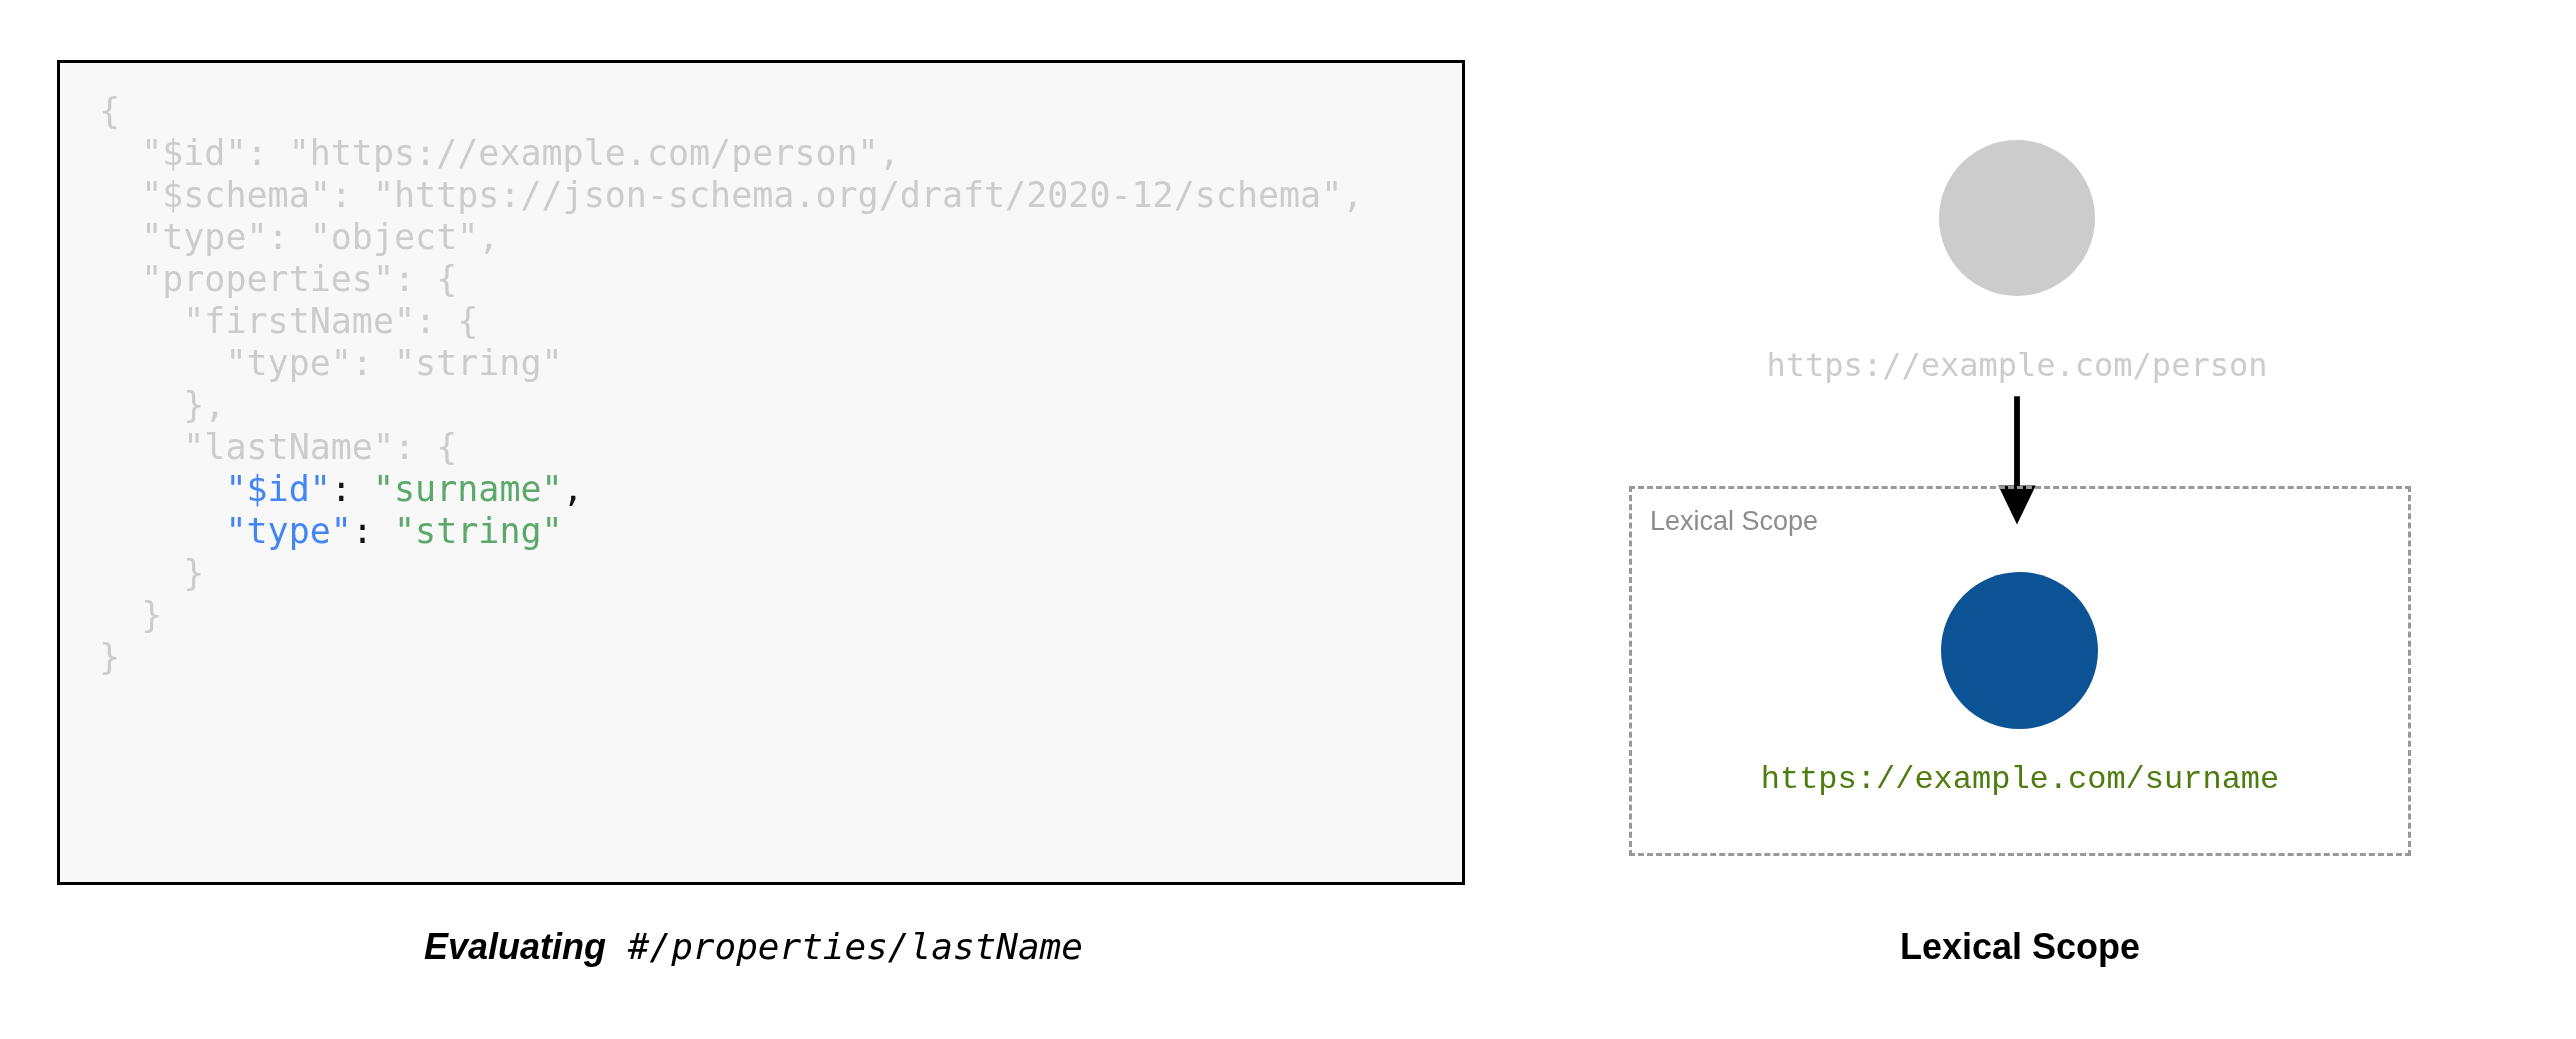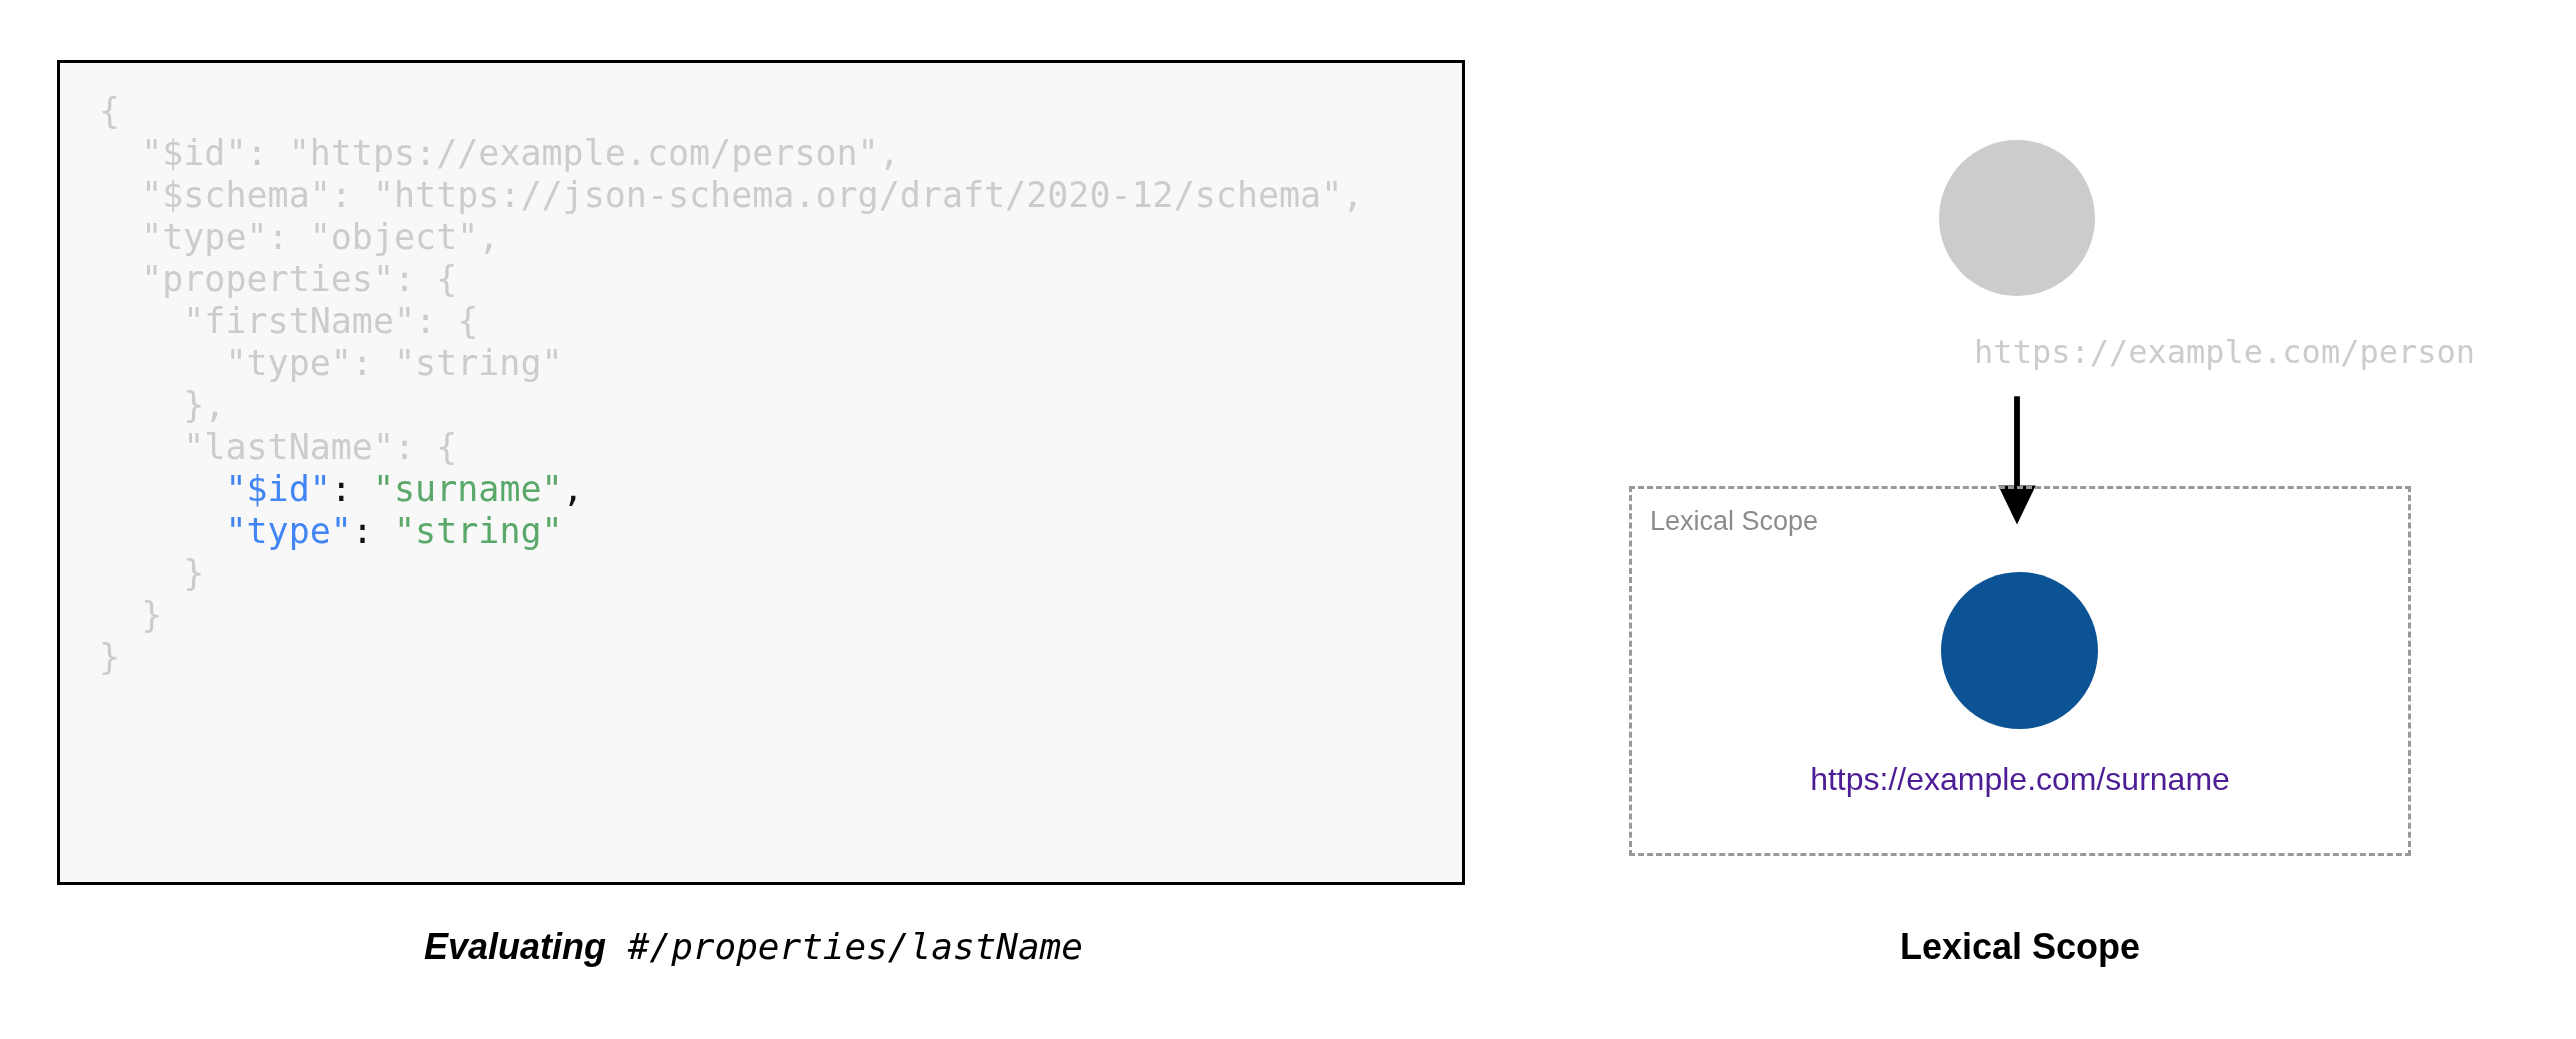--- a/index.html
+++ b/index.html
@@ -91,23 +91,23 @@
     left: 380px;
     top: 140px;
     width: 156px;
     height: 156px;
     border-radius: 50%;
     background: #cccccc;
   }
   #outer-node-label {
     position: absolute;
     left: 0px;
-    top: 333px;
+    top: 346px;
     width: 916px;
-    text-align: right;
+    text-align: center;
     font-family: "DejaVu Sans Mono", "Liberation Mono", monospace;
     font-size: 32px;
     color: #cccccc;
     white-space: nowrap;
   }
 
   
   #scope-arrow {
     position: absolute;
     left: 403px;
@@ -146,23 +146,23 @@
     height: 157px;
     border-radius: 50%;
     background: #0b5394;
   }
   #inner-node-label {
     position: absolute;
     left: 0px;
     top: 761px;
     width: 922px;
     text-align: center;
-    font-family: Liberation Sans, sans-serif;
+    font-family: Liberation Mono, monospace;
     font-size: 32px;
-    color: #4c1d95;
+    color: #4d7c0f;
     white-space: nowrap;
   }
 
   
   #right-caption {
     position: absolute;
     left: 0px;
     top: 926px;
     width: 922px;
     text-align: center;

